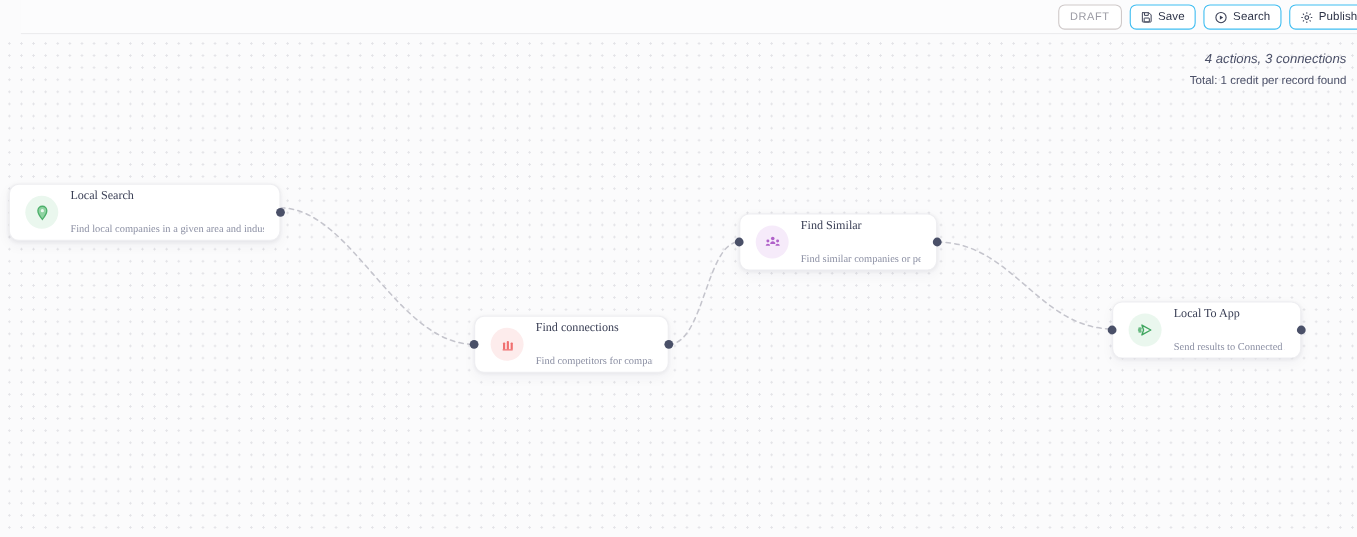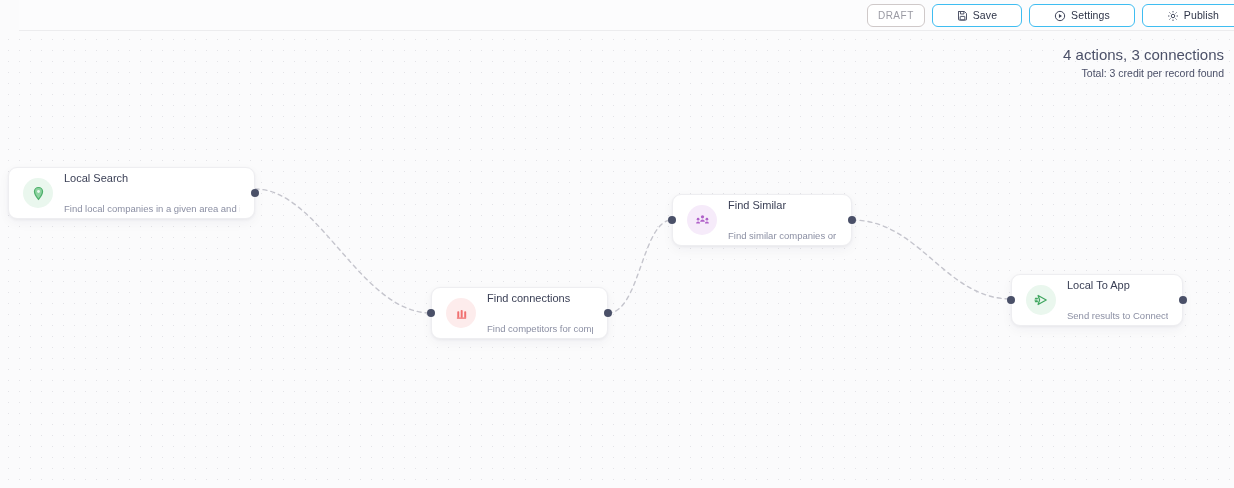--- a/index.html
+++ b/index.html
@@ -41,21 +41,21 @@
     display: flex;
     align-items: center;
     gap: 7px;
   }
   .hbtn {
     display: flex;
     align-items: center;
     gap: 5px;
     height: 23px;
     box-sizing: border-box;
-    padding: 0 24px;
+    padding: 0 9px;
     border-radius: 6px;
     background: #ffffff;
     font-size: 10.5px;
     line-height: 1;
     letter-spacing: .1px;
     white-space: nowrap;
     cursor: pointer;
     user-select: none;
   }
   .hbtn.primary {
@@ -85,21 +85,21 @@
   }
 
   .meta {
     position: absolute;
     right: 10px;
     text-align: right;
     color: #4b5068;
     white-space: nowrap;
     pointer-events: none;
   }
-  .meta-actions { top: 15px; font-size: 15px; }
+  .meta-actions { top: 15px; font-size: 12px; font-style: italic; }
   .meta-credits { top: 36px; font-size: 10.5px; }
 
   .edges {
     position: absolute;
     left: 0; top: 0;
     width: 1234px;
     height: 457px;
     pointer-events: none;
   }
   .edge {
@@ -126,21 +126,21 @@
   .node-icon {
     width: 30px;
     height: 30px;
     min-width: 30px;
     border-radius: 50%;
     display: flex;
     align-items: center;
     justify-content: center;
     margin-right: 11px;
   }
-  .node-text { display: flex; flex-direction: column; gap: 20px; overflow: hidden; }
+  .node-text { display: flex; flex-direction: column; gap: 20px; overflow: hidden; font-family: Liberation Serif, serif; }
   .node-title {
     font-size: 11px;
     color: #3a3f55;
     line-height: 1.1;
     white-space: nowrap;
   }
   .node-sub {
     font-size: 9.5px;
     color: #8b8fa3;
     line-height: 1.1;
@@ -183,40 +183,40 @@
         <span>Save</span>
       </div>
 
       <div class="hbtn primary">
         <span>
           <svg width="12" height="12" viewBox="0 0 16 16" fill="none" stroke="#3a3f55" stroke-width="1.3">
             <circle cx="8" cy="8" r="6.2"></circle>
             <path d="M6.6 5.4l4 2.6-4 2.6z" fill="#3a3f55" stroke="none"></path>
           </svg>
         </span>
-        <span>Settings</span>
+        <span>Search</span>
       </div>
 
       <div class="hbtn primary">
         <span>
           <svg width="12" height="12" viewBox="0 0 16 16" fill="none" stroke="#3a3f55" stroke-width="1.25">
             <circle cx="8" cy="8" r="2.3"></circle>
             <path d="M8 1.4v1.8M8 12.8v1.8M1.4 8h1.8M12.8 8h1.8M3.3 3.3l1.3 1.3M11.4 11.4l1.3 1.3M12.7 3.3l-1.3 1.3M4.6 11.4l-1.3 1.3"></path>
           </svg>
         </span>
         <span>Publish</span>
       </div>
 
     </div>
   </div>
 
   <div class="canvas">
 
     <div class="meta meta-actions">4 actions, 3 connections</div>
-    <div class="meta meta-credits">Total: 3 credit per record found</div>
+    <div class="meta meta-credits">Total: 1 credit per record found</div>
 
     <svg class="edges" id="edges-svg" viewBox="0 0 1234 457">
         <path d="M 255 158 C 320 158, 360 282, 431 282" class="edge" stroke="#c5c5cd"></path>
         <path d="M 608 282 C 640 282, 642 189, 672 189" class="edge" stroke="#c5c5cd"></path>
         <path d="M 852 189 C 920 189, 945 268, 1011 268" class="edge" stroke="#c5c5cd"></path>
       </svg>
 
     <div class="node" id="node-local-search" style="left: 8px; top: 136px; width: 247px; height: 52px;">
       <div class="node-icon ic-green">
         <svg width="15" height="15" viewBox="0 0 16 16" fill="none" stroke="#4caf6a" stroke-width="1.3">

